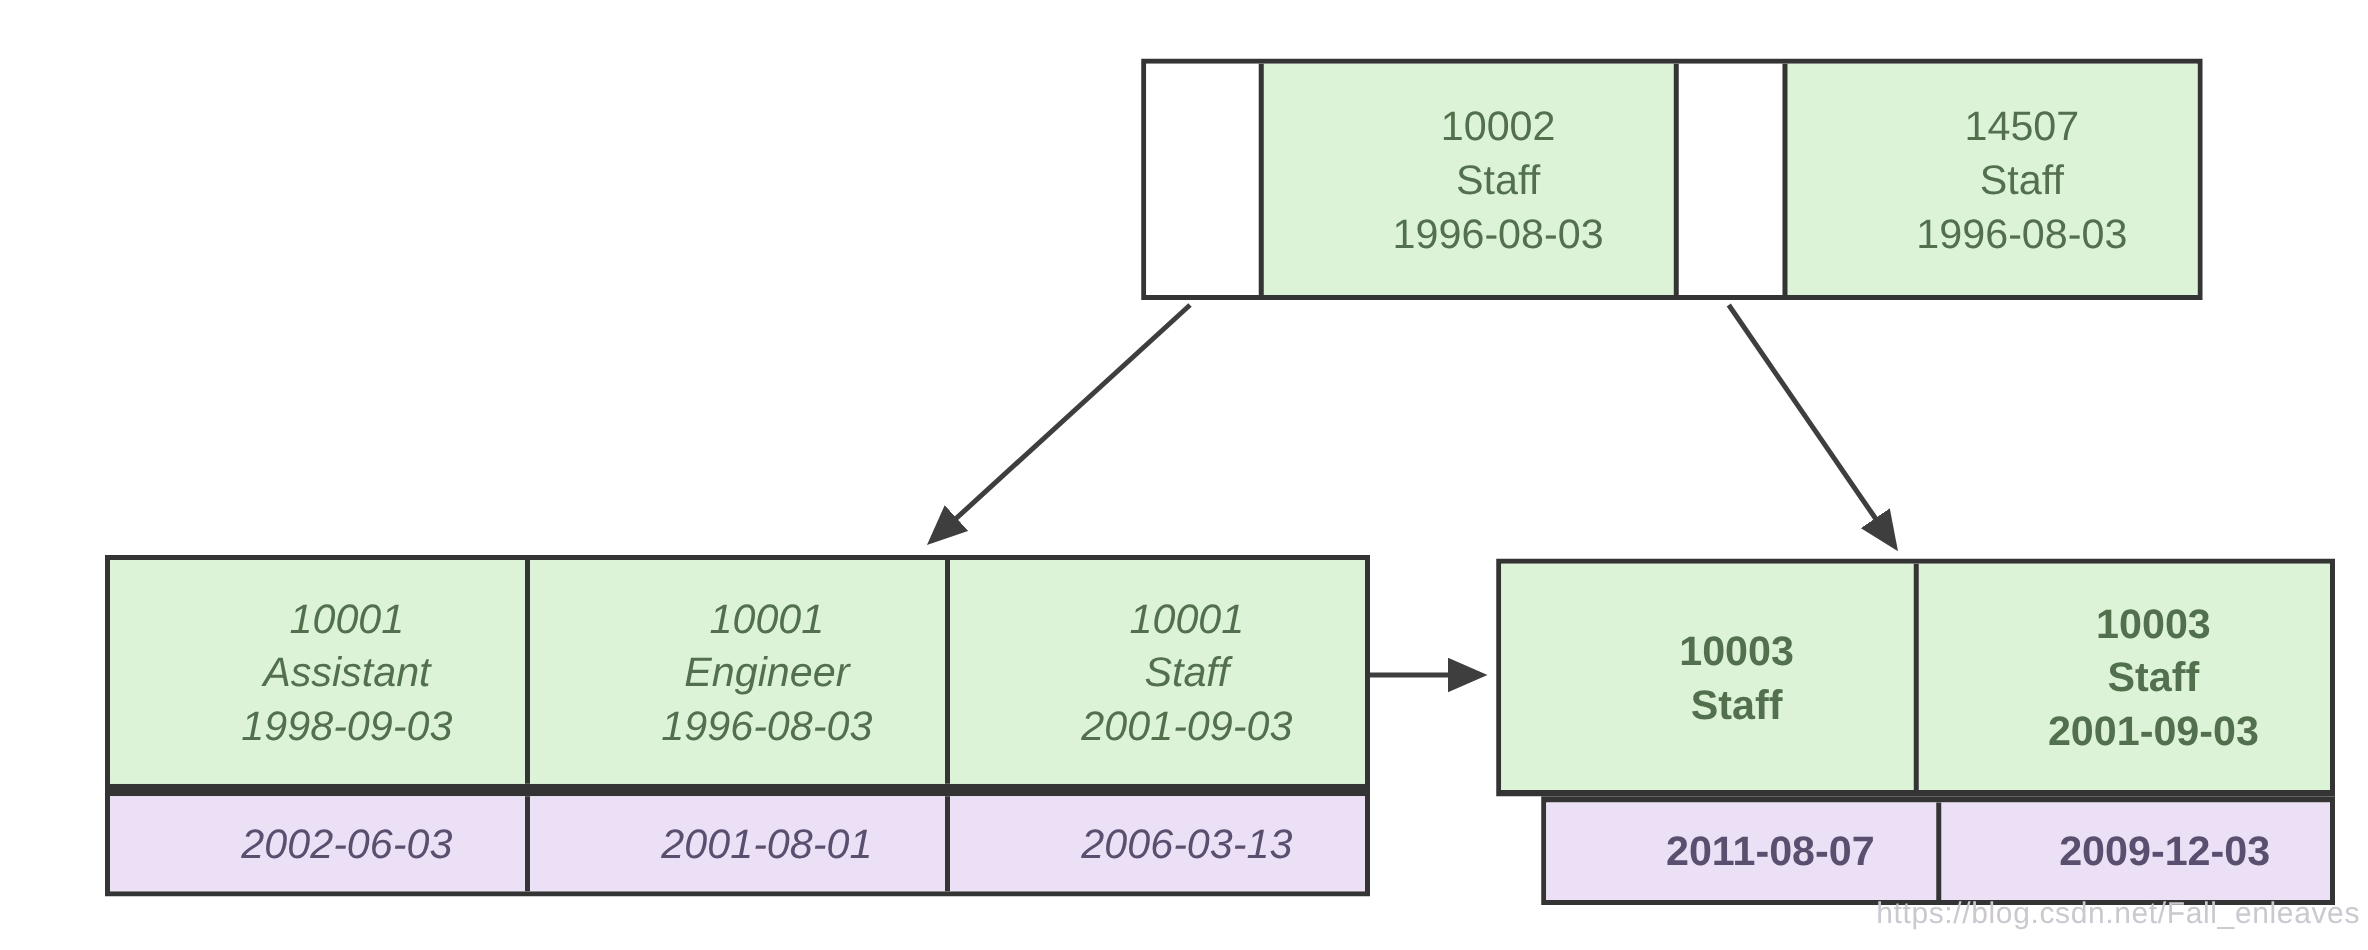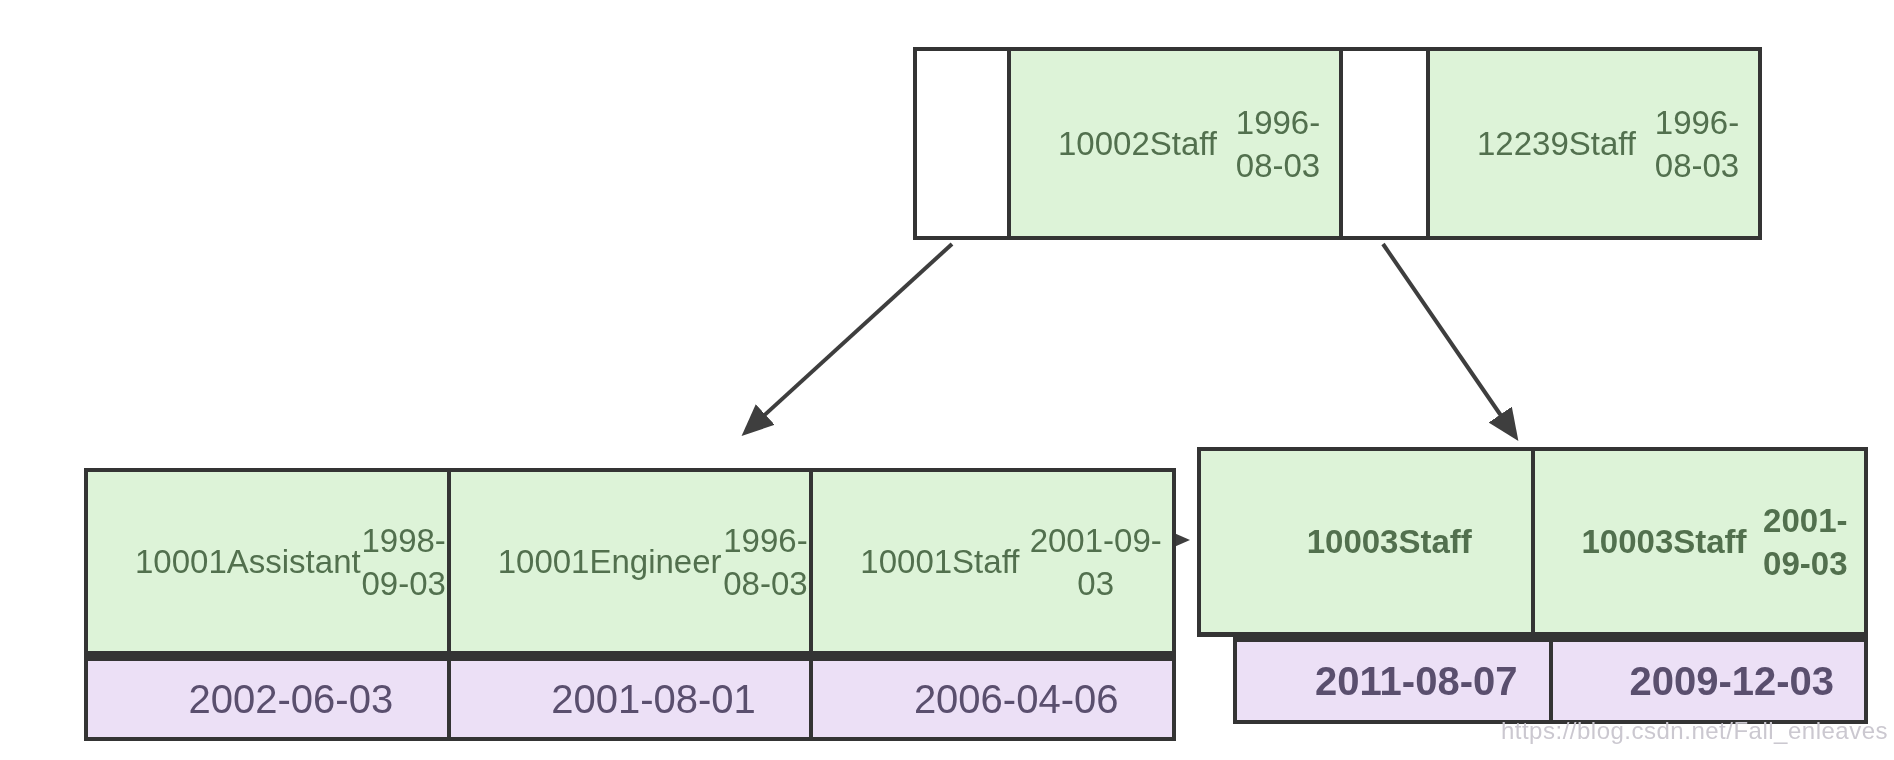--- a/index.html
+++ b/index.html
@@ -26,21 +26,21 @@
   .node {
     position: absolute;
     display: flex;
     box-sizing: border-box;
     border: 4px solid #343434;
     background: #ffffff;
   }
   .node .cell {
     box-sizing: border-box;
     display: flex;
-    flex-direction: row;
+    flex-direction: column;
     justify-content: center;
     align-items: center;
     text-align: center;
     padding-left: 47px;
   }
   .node .cell + .cell {
     border-left: 4px solid #343434;
   }
   .cell.pointer {
     background: #ffffff;
@@ -48,21 +48,21 @@
   .cell.record {
     background: #ddf3d8;
     color: #52704e;
     font-size: 33px;
     line-height: 43px;
     flex: 1;
   }
   .cell.value {
     background: #ece0f6;
     color: #5a4f6e;
-    font-size: 40px;
+    font-size: 33px;
     line-height: 40px;
     flex: 1;
   }
   .leaf {
     position: absolute;
   }
   .leaf .key-row {
     display: flex;
     box-sizing: border-box;
     border: 4px solid #343434;
@@ -77,21 +77,21 @@
   
   .root-node {
     left: 913px;
     top: 47px;
     width: 849px;
     height: 193px;
   }
   .root-node .pointer-a { width: 90px; }
   .root-node .pointer-b { width: 87px; }
   
-  .left-leaf { left: 84px; top: 468px; width: 1092px; }
+  .left-leaf { left: 84px; top: 444px; width: 1012px; font-style: italic; }
   .left-leaf .key-row { height: 188px; }
   .left-leaf .value-row { height: 85px; }
   
   .right-leaf { left: 1197px; top: 447px; width: 671px; font-weight: bold; }
   .right-leaf .key-row { height: 190px; }
   .right-leaf .value-row { height: 87px; }
   .watermark {
     position: absolute;
     right: 6px;
     top: 717px;
@@ -118,21 +118,21 @@
 
   <div class="node root-node">
     <div class="cell pointer pointer-a"></div>
     <div class="cell record">
       <div class="line">10002</div>
       <div class="line">Staff</div>
       <div class="line">1996-08-03</div>
     </div>
     <div class="cell pointer pointer-b"></div>
     <div class="cell record">
-      <div class="line">12239</div>
+      <div class="line">14507</div>
       <div class="line">Staff</div>
       <div class="line">1996-08-03</div>
     </div>
   </div>
 
   <div class="leaf left-leaf">
     <div class="node key-row" style="position:static;border-bottom-width:5px;">
       <div class="cell record">
         <div class="line">10001</div>
         <div class="line">Assistant</div>
@@ -150,21 +150,21 @@
       </div>
     </div>
     <div class="node value-row" style="position:static;border-top-width:5px;">
       <div class="cell value">
         <div class="line">2002-06-03</div>
       </div>
       <div class="cell value">
         <div class="line">2001-08-01</div>
       </div>
       <div class="cell value">
-        <div class="line">2006-04-06</div>
+        <div class="line">2006-03-13</div>
       </div>
     </div>
   </div>
 
   <div class="leaf right-leaf">
     <div class="node key-row" style="position:static;border-bottom-width:5px;">
       <div class="cell record">
         <div class="line">10003</div>
         <div class="line">Staff</div>
       </div>

